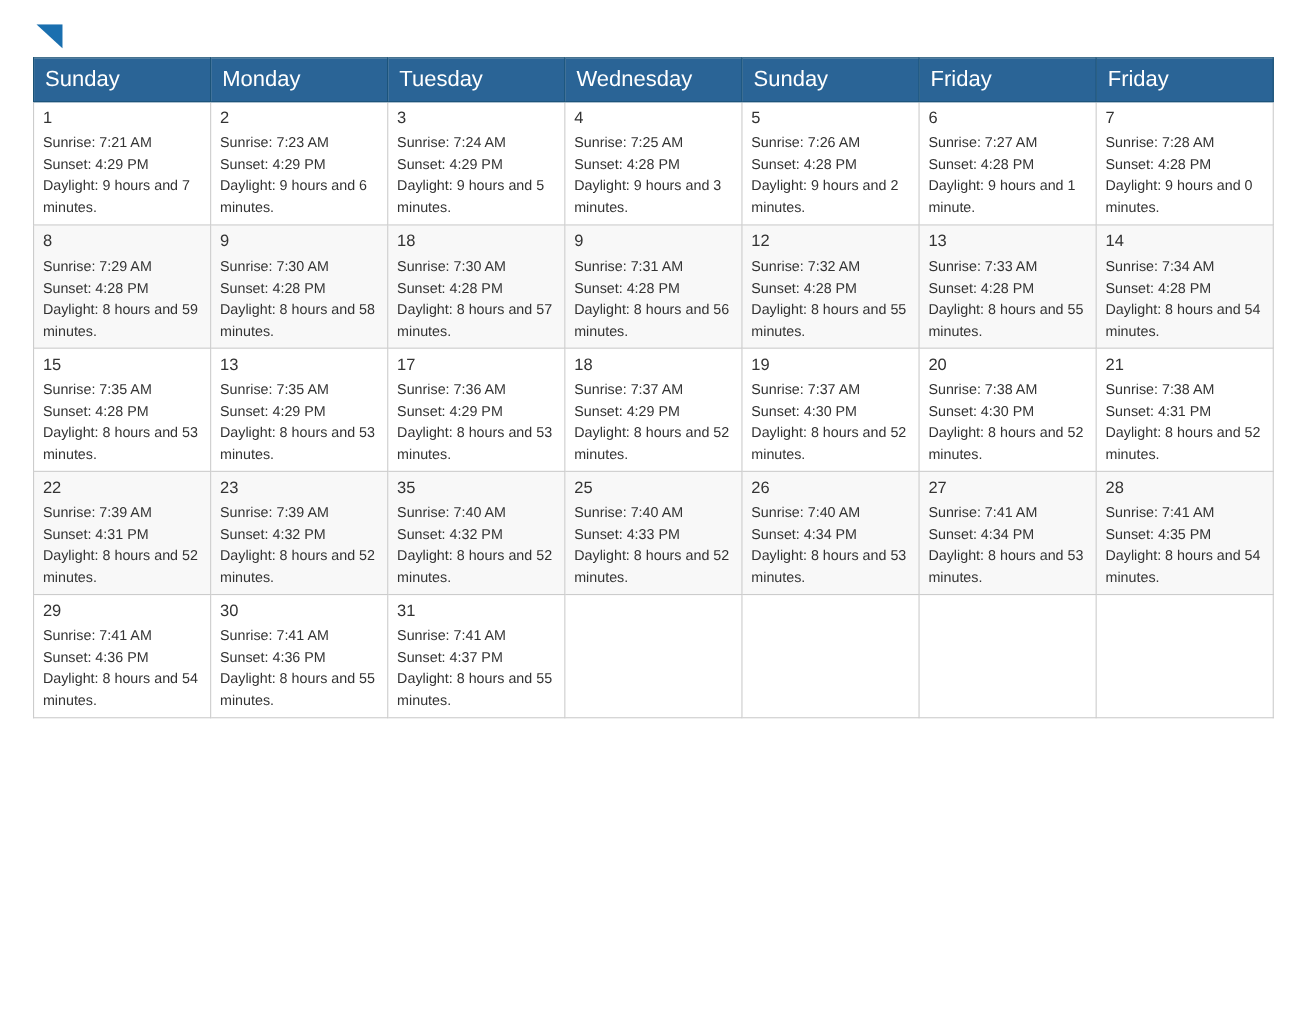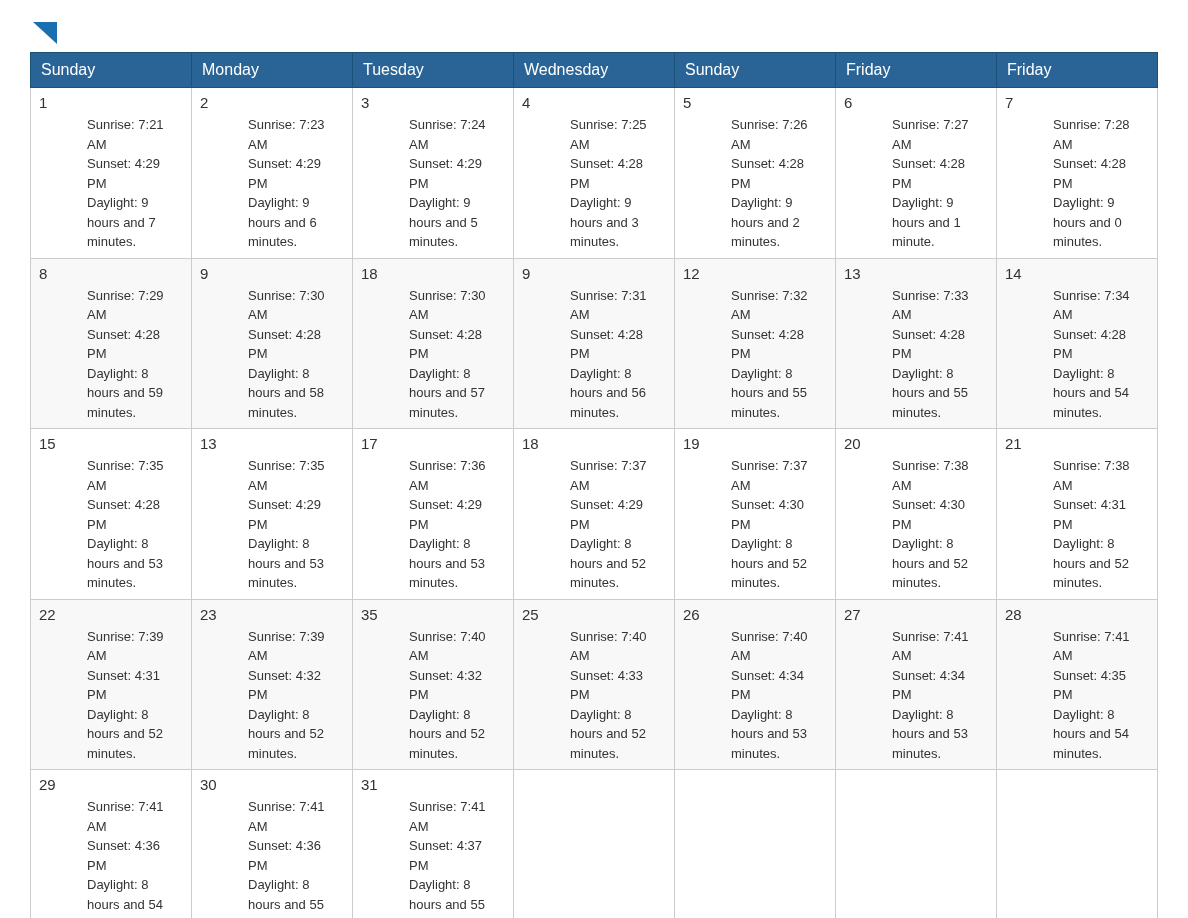--- a/index.html
+++ b/index.html
@@ -42,21 +42,21 @@
     }
     .calendar-table {
       width: 100%;
       border-collapse: collapse;
       margin-top: 8px;
       border: 1px solid #aaa;
     }
     .calendar-table th {
       background-color: #2a6496;
       color: #fff;
-      font-size: 16px;
+      font-size: 20px;
       font-weight: normal;
       padding: 8px 10px;
       text-align: left;
       border: 1px solid #1a5276;
     }
     .calendar-table td {
       vertical-align: top;
       padding: 6px 8px;
       border: 1px solid #ccc;
       width: calc(100% / 7);
@@ -71,21 +71,20 @@
     .day-num {
       font-size: 15px;
       font-weight: normal;
       display: block;
       margin-bottom: 4px;
     }
     .day-detail {
       font-size: 13px;
       line-height: 1.5;
       color: #333;
-      margin-left: 48px;
     }
     .empty-cell {
       background: #fff !important;
     }
     .logo-wrapper {
       display: flex;
       flex-direction: column;
       align-items: flex-start;
     }
     .logo-line {

